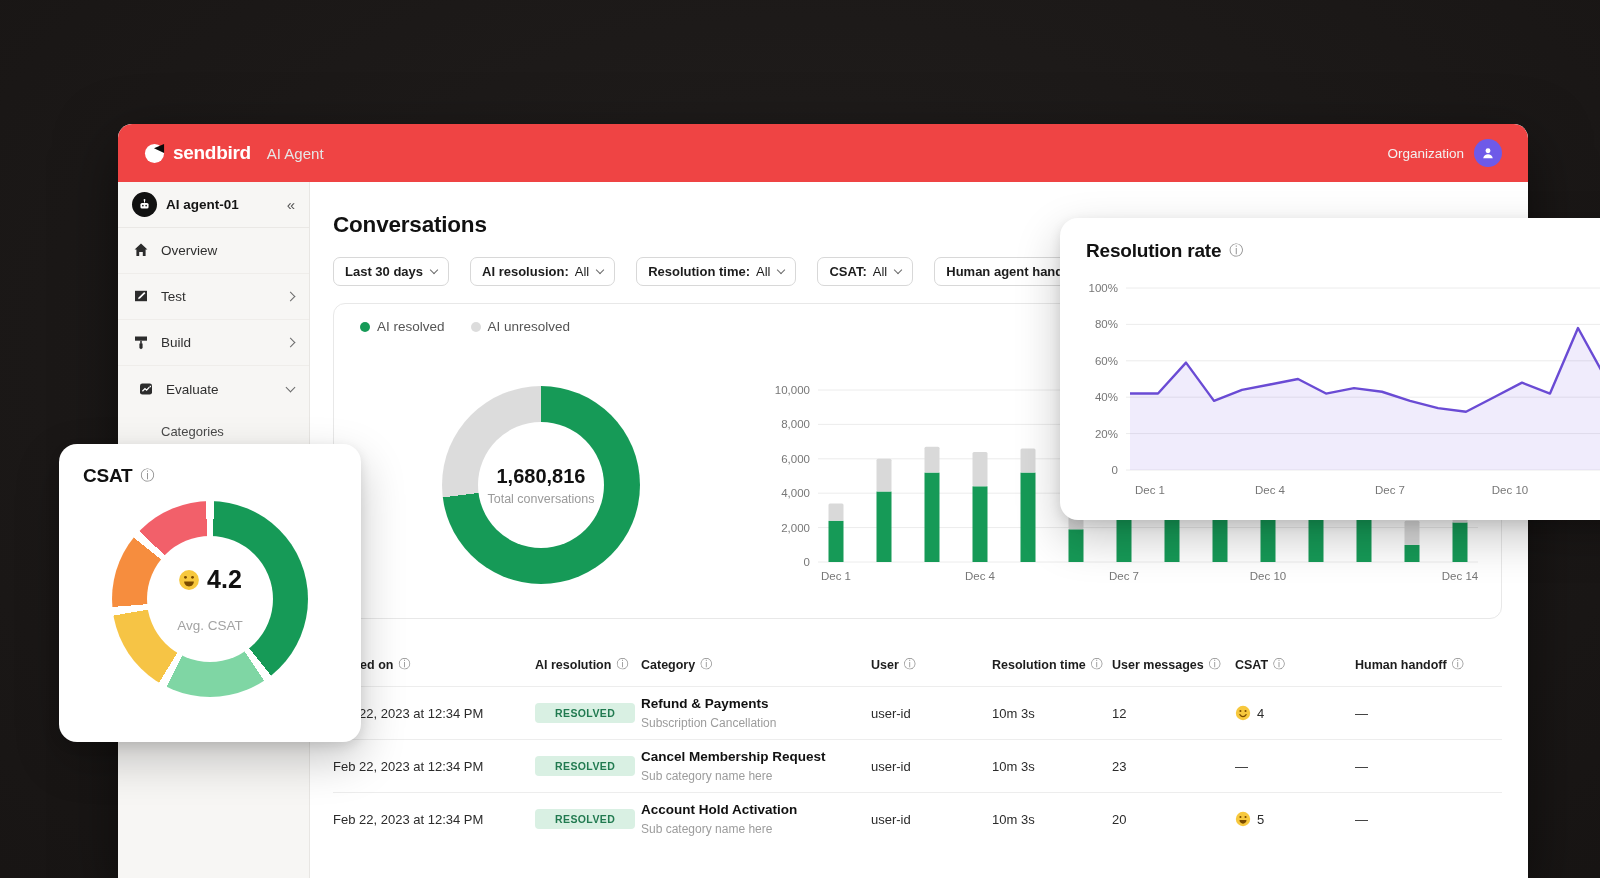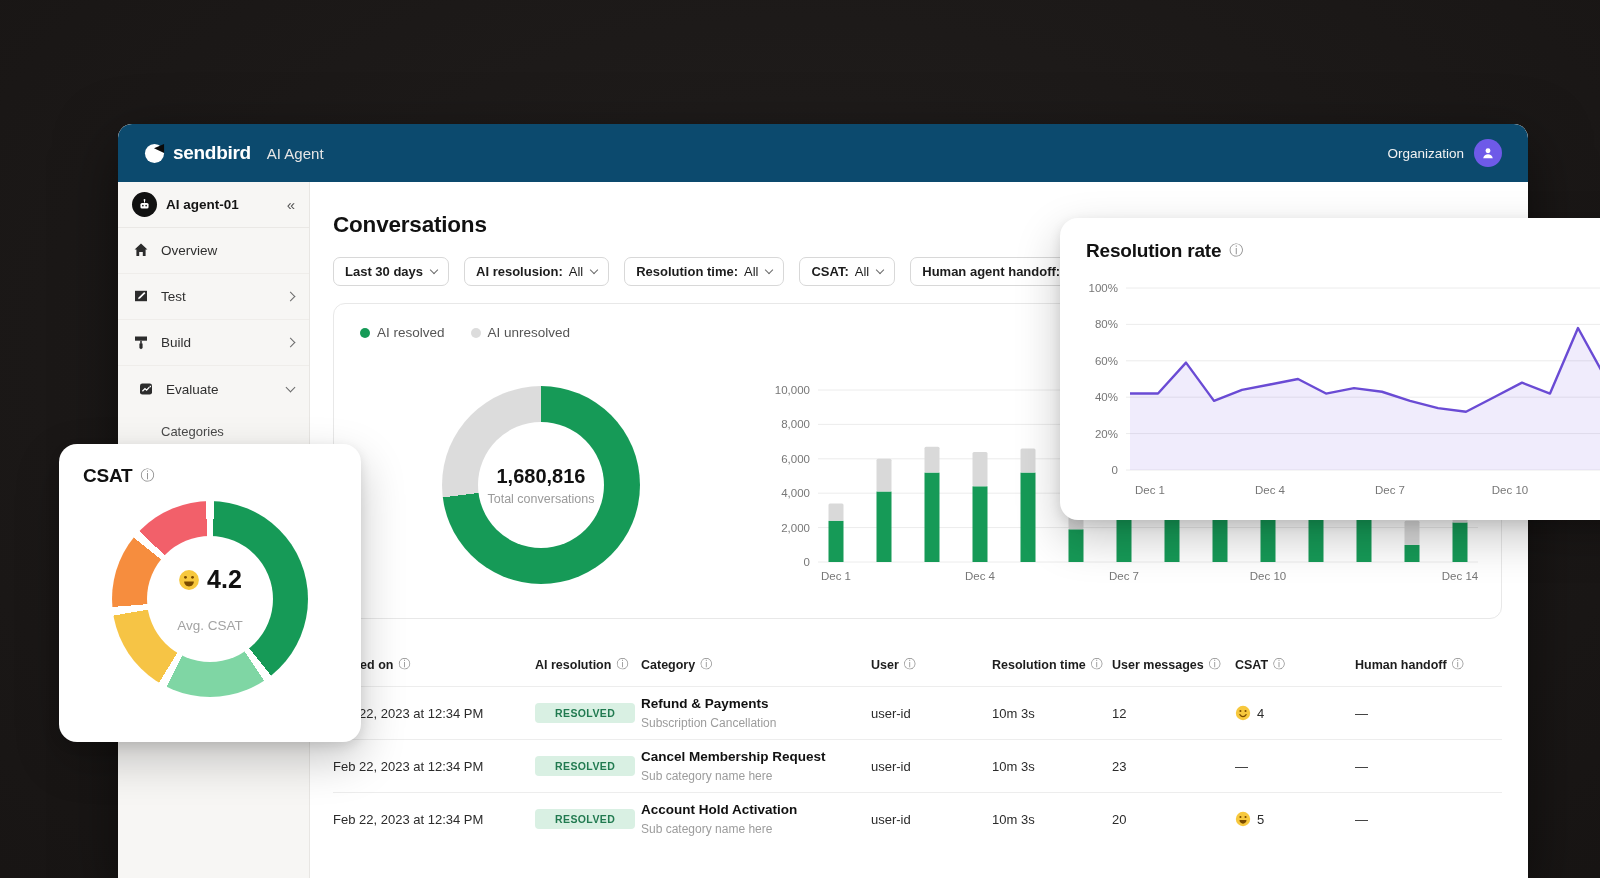--- a/index.html
+++ b/index.html
@@ -5,21 +5,21 @@
   * { margin:0; padding:0; box-sizing:border-box; }
   html,body { width:1600px; height:878px; overflow:hidden; }
   body { font-family:"Liberation Sans", sans-serif; background:#1b1918; }
   #stage { position:relative; width:1600px; height:878px; overflow:hidden;
            background:radial-gradient(ellipse at 50% 40%, #211e1d 0%, #181514 100%); }
 
   
   .window { position:absolute; left:118px; top:124px; width:1410px; height:754px;
             background:#fff; border-radius:14px 14px 0 0; overflow:hidden;
             box-shadow:0 20px 60px rgba(0,0,0,.5); }
-  .app-header { height:58px; background:#0c4a6e; border-radius:14px 14px 0 0;
+  .app-header { height:58px; background:#ef4444; border-radius:14px 14px 0 0;
                 display:flex; align-items:center; padding:0 26px; }
   .brand { display:flex; align-items:center; gap:8px; }
   .brand-name { color:#fff; font-weight:bold; font-size:19px; letter-spacing:-.3px; }
   .brand-product { color:#e6e6e6; font-size:15px; margin-left:8px; }
   .header-right { margin-left:auto; display:flex; align-items:center; gap:10px; }
   .org-label { color:#f2f2f2; font-size:13.5px; }
   .avatar { width:28px; height:28px; border-radius:50%; background:#6e5ae8;
             display:flex; align-items:center; justify-content:center; cursor:pointer; }
 
   .app-body { display:flex; height:696px; }
@@ -41,31 +41,31 @@
   .chev.right { transform:rotate(-45deg); }
   .chev.down  { transform:rotate(45deg); margin-top:-3px; }
   .sub-item { height:38px; display:flex; align-items:center; padding:0 15px 0 43px;
               font-size:13px; color:#4a4a4a; cursor:pointer; }
   .sub-item.selected { background:#dcd2f7; border-radius:9px; margin:2px 9px 0 9px;
                        padding-left:34px; height:37px; color:#2c2350; font-weight:bold; }
 
   
   .main { flex:1; padding:30px 26px 0 23px; position:relative; overflow:hidden; }
   .page-title { font-size:22.5px; font-weight:800; color:#111; letter-spacing:-.2px; }
-  .filters { display:flex; gap:15px; margin-top:19px; }
+  .filters { display:flex; gap:21px; margin-top:19px; }
   .filter-pill { display:inline-flex; align-items:center; gap:6px; height:29px; padding:0 11px;
                  background:#fff; border:1px solid #d8d8d8; border-radius:7px; font-size:13px;
                  color:#1c1c1c; cursor:pointer; white-space:nowrap; }
   .filter-pill .f-prefix { font-weight:bold; }
   .filter-pill .chev { margin-left:2px; width:6px; height:6px; }
   .filter-pill.partial { width:26px; overflow:hidden; padding:0 6px; }
 
   .panel { margin-top:17px; height:316px; border:1px solid #e8e8e8; border-radius:12px;
            position:relative; background:#fff; }
-  .legend { position:absolute; top:21px; left:26px; display:flex; gap:26px; }
+  .legend { position:absolute; top:15px; left:26px; display:flex; gap:26px; }
   .legend-item { display:flex; align-items:center; gap:7px; font-size:13.5px; color:#555; cursor:pointer; }
   .legend-dot { width:10px; height:10px; border-radius:50%; }
 
   .donut { position:absolute; border-radius:50%; }
   .donut .hole { position:absolute; background:#fff; border-radius:50%;
                  display:flex; flex-direction:column; align-items:center; justify-content:center; }
   .donut-main { top:82px; left:108px; width:198px; height:198px; }
   .donut-main .hole { inset:36px; }
   .donut-value { font-size:20px; font-weight:800; color:#111; }
   .donut-caption { font-size:12.5px; color:#9a9a9a; margin-top:4px; }

